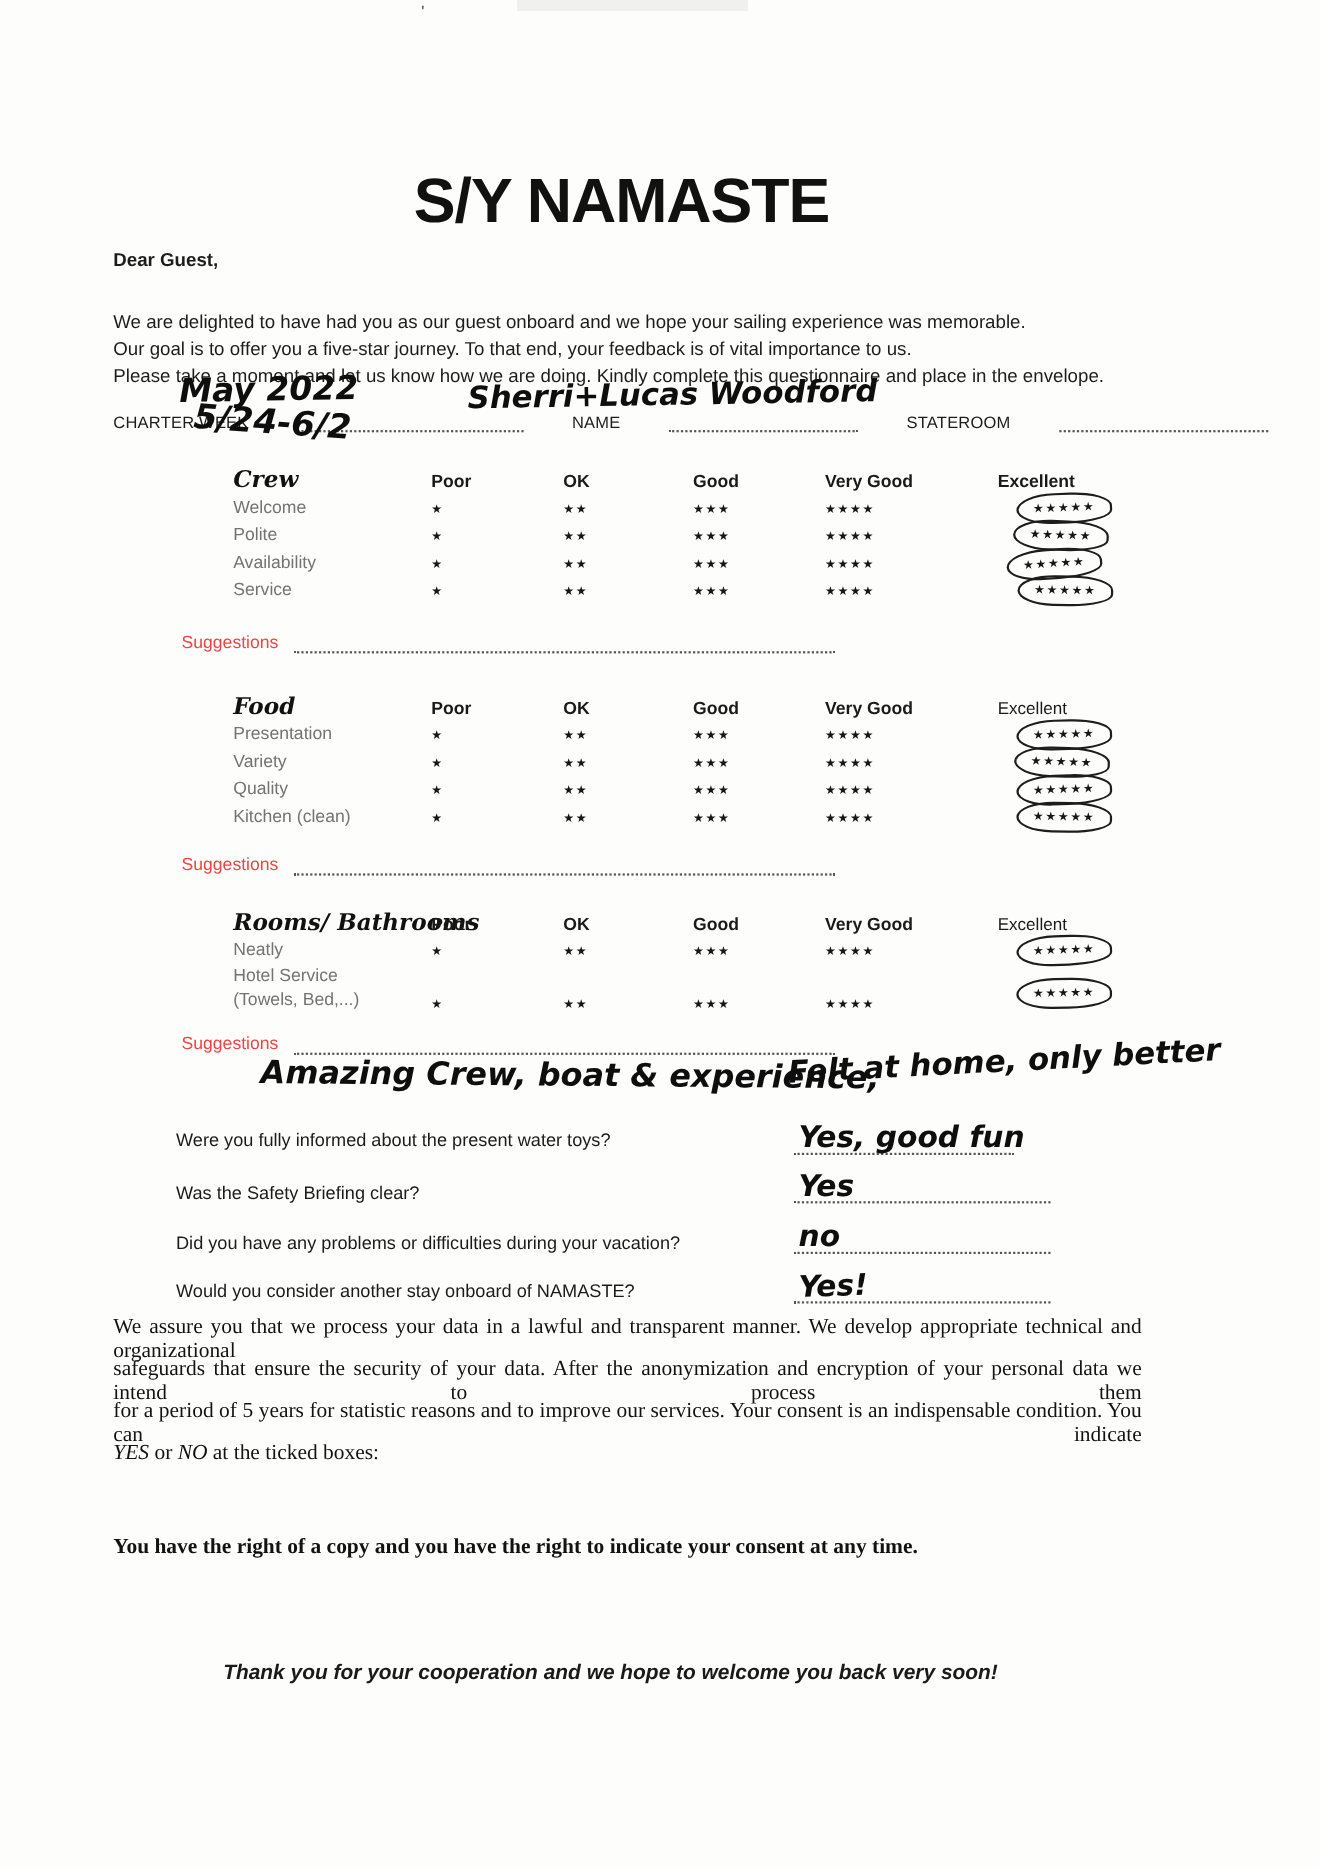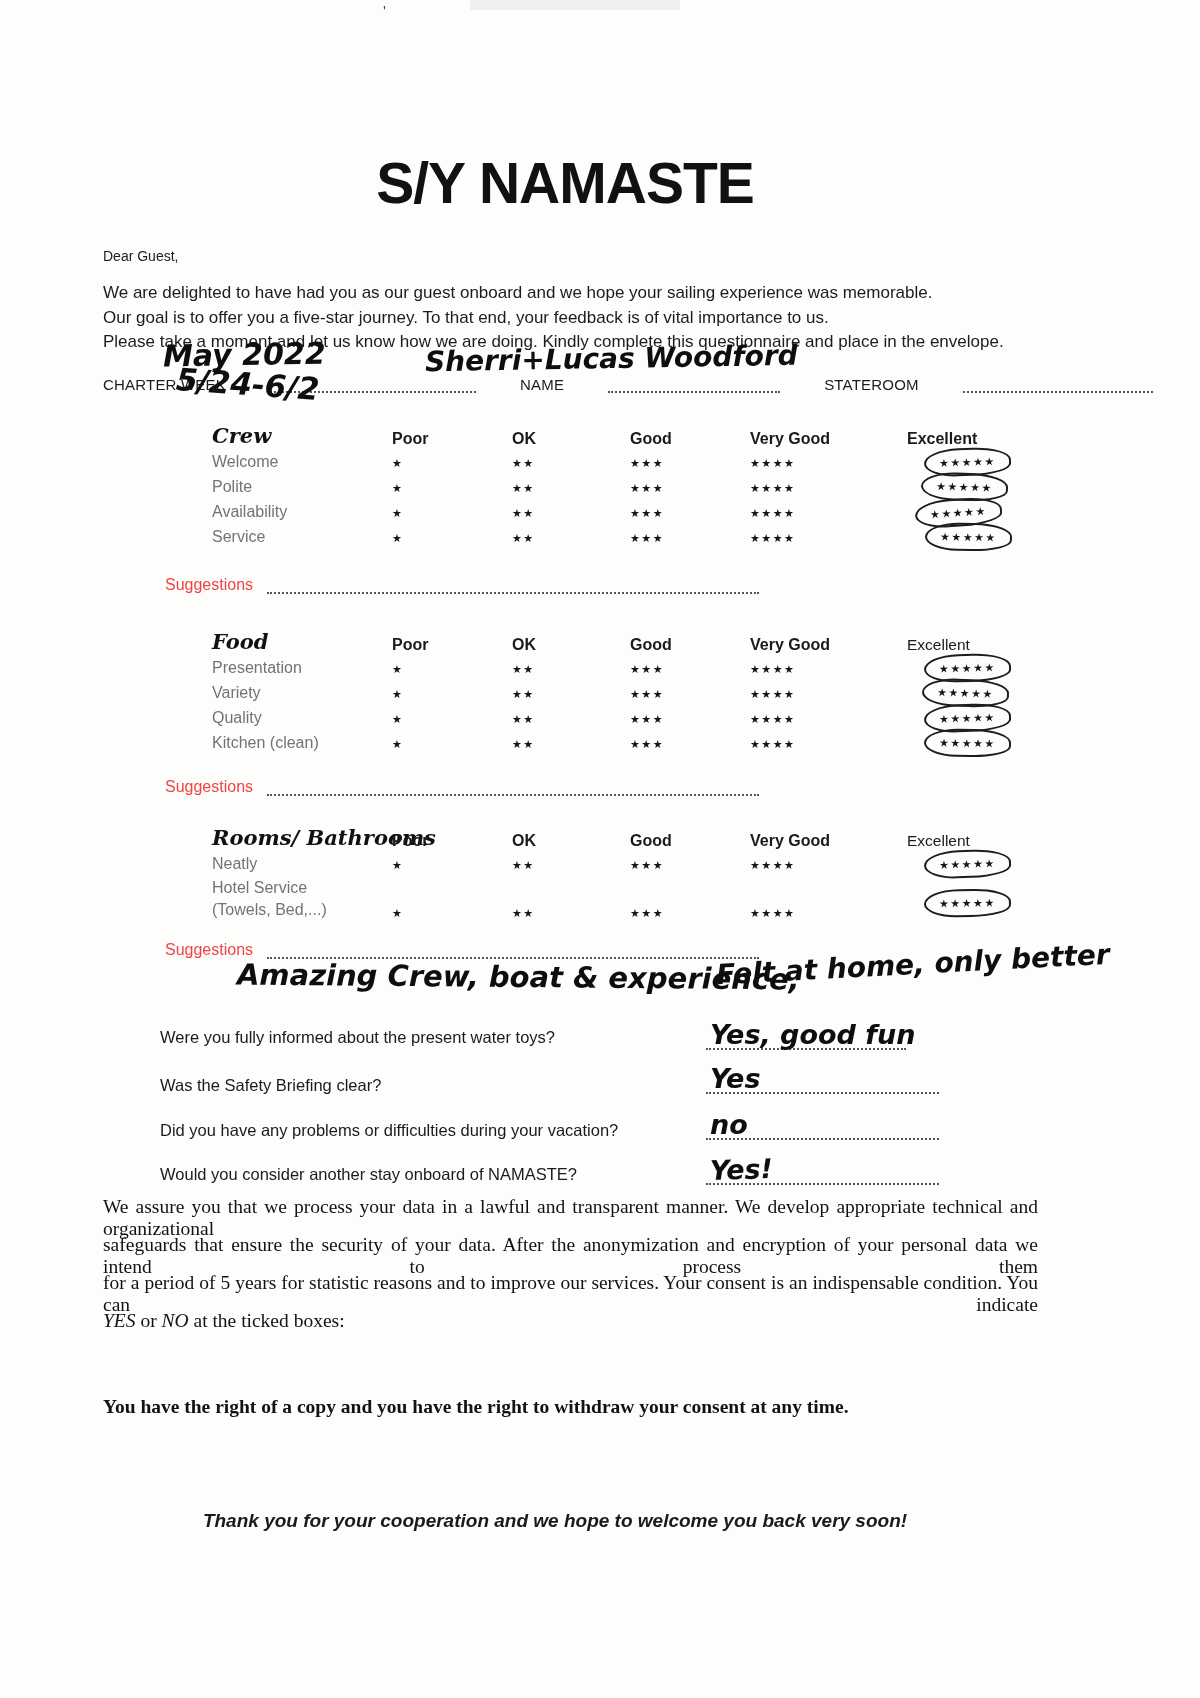--- a/index.html
+++ b/index.html
@@ -4,21 +4,21 @@
 <style>
   html,body{margin:0;padding:0;background:#e8e8e8;}
   .page{position:relative;width:1200px;height:1698px;background:#fdfdfc;margin:0 auto;
         font-family:"Liberation Sans",sans-serif;color:#1c1c1c;overflow:hidden;}
   
   .speck{position:absolute;left:383px;top:2px;font-size:15px;color:#444;}
   .smudge{position:absolute;left:470px;top:0;width:210px;height:10px;background:rgba(0,0,0,0.05);}
   
   .title{position:absolute;left:0;top:150px;width:1130px;margin:0;text-align:center;
          font-size:57px;font-weight:700;letter-spacing:-1px;color:#111;}
-  .salutation{position:absolute;left:103px;top:248px;font-size:14px;}
+  .salutation{position:absolute;left:103px;top:227px;font-size:17px;font-weight:bold;}
   .intro{position:absolute;left:103px;top:281px;font-size:17px;line-height:24.5px;}
   
   .charter-row{position:absolute;left:103px;top:376px;display:flex;align-items:flex-end;font-size:15px;gap:44px;}
   .flabel{white-space:nowrap;letter-spacing:.2px;}
   .dots{display:inline-block;border-bottom:2px dotted #555;height:15px;}
   .dots1{width:206px;}.dots2{width:172px;}.dots3{width:190px;}
   
   .hw{position:absolute;font-family:"DejaVu Sans",sans-serif;font-style:italic;font-weight:700;
       color:#0e0e0e;white-space:nowrap;}
   .hw-may{left:163px;top:337px;font-size:30px;transform:rotate(-1deg);}
@@ -57,21 +57,21 @@
   .r9{transform:rotate(-1deg) translateY(-4px);}
   
   .sugg-row{position:absolute;left:165px;display:flex;align-items:flex-end;font-size:16px;color:#ef4444;}
   .s1{top:576px;}.s2{top:778px;}.s3{top:941px;}
   .sugg-dots{width:492px;margin-left:14px;border-bottom:2px dotted #555;height:14px;}
   
   .remarks-row{position:absolute;left:103px;top:988px;display:flex;align-items:flex-end;font-size:17px;}
   .remarks-dots{width:800px;margin-left:8px;border-bottom:2px dotted #555;height:14px;}
   .question{position:absolute;left:160px;font-size:16.5px;color:#1b1b1b;}
   .q0{top:1028px;}.q1{top:1076px;}.q2{top:1121px;}.q3{top:1165px;}
-  .answer{position:absolute;left:706px;border-bottom:2px dotted #555;}
+  .answer{position:absolute;left:722px;border-bottom:2px dotted #555;}
   .a0{top:1004px;width:200px;height:44px;}
   .a1{top:1050px;width:233px;height:42px;}
   .a2{top:1096px;width:233px;height:42px;}
   .a3{top:1139px;width:233px;height:44px;}
   .answer .hwa{position:absolute;left:4px;bottom:-2px;font-family:"DejaVu Sans",sans-serif;
                font-style:italic;font-weight:700;font-size:27px;color:#0e0e0e;white-space:nowrap;}
   .a3 .hwa{transform:rotate(-2deg);}
   
   .privacy{position:absolute;left:103px;top:1196px;width:935px;
            font-family:"Liberation Serif",serif;font-size:19.5px;color:#121212;}
@@ -284,16 +284,16 @@
     <div class="pline">for a period of 5 years for statistic reasons and to improve our services. Your consent is an indispensable condition. You can indicate</div>
     <div class="plast">
       <span class="ital">YES</span>
       <span>or</span>
       <span class="ital">NO</span>
       <span>at the ticked boxes:</span>
     </div>
 
   </div>
 
-  <div class="rights">You have the right of a copy and you have the right to withdraw your consent at any time.</div>
+  <div class="rights">You have the right of a copy and you have the right to indicate your consent at any time.</div>
 
   <div class="footer">Thank you for your cooperation and we hope to welcome you back very soon!</div>
 </div>
 
 </body></html>

